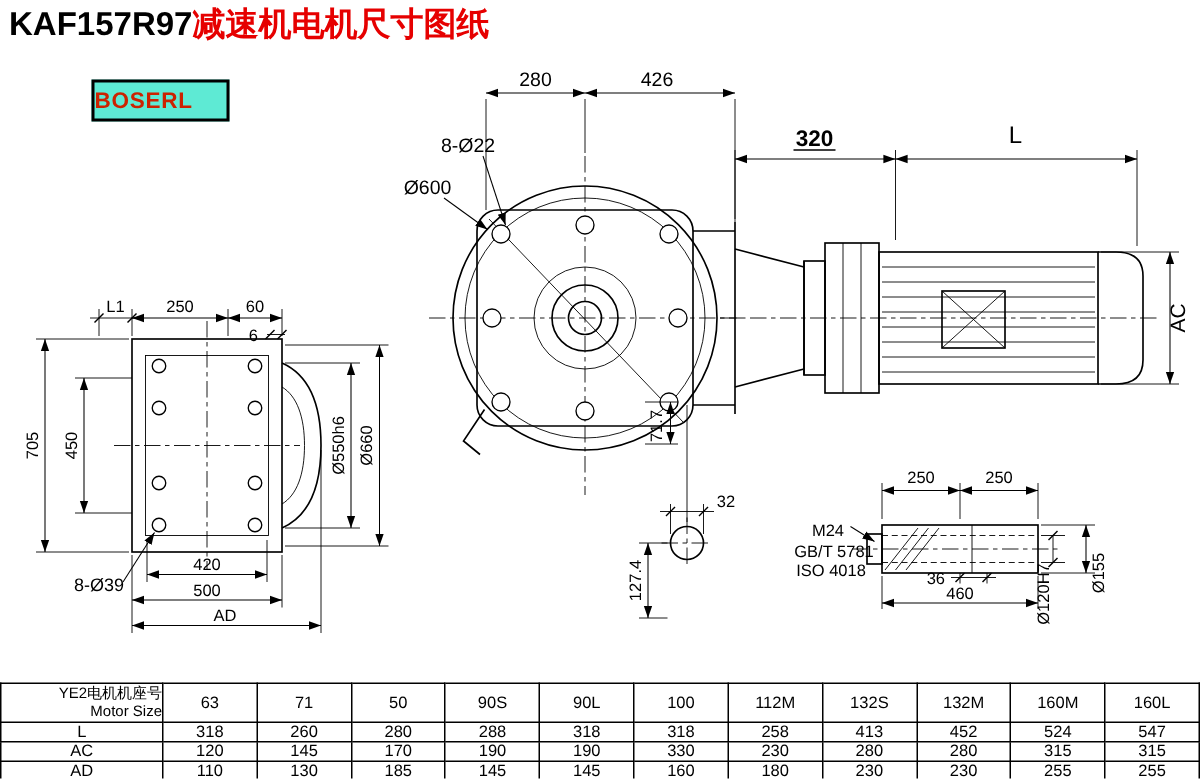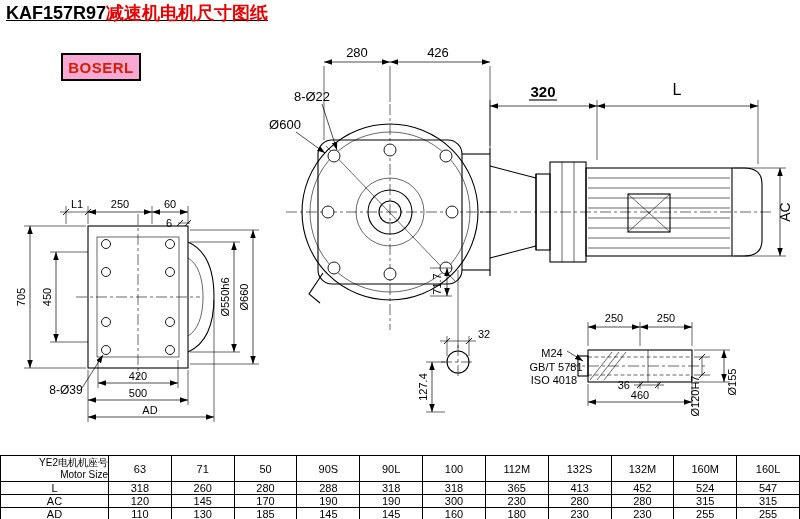--- a/index.html
+++ b/index.html
@@ -1,20 +1,20 @@
 <!DOCTYPE html>
 <html><head>
 <meta charset="utf-8">
 <style>
   * { margin:0; padding:0; box-sizing:border-box; }
   html,body { width:800px; height:519px; }
   body { position:relative; background:#fff; font-family:"Liberation Sans",sans-serif; overflow:hidden; }
-  .title { position:absolute; top:1px; left:6px; font-size:18px; font-weight:bold; color:#000; white-space:nowrap;text-decoration:underline; }
+  .title { position:absolute; top:1px; left:6px; font-size:22px; font-weight:bold; color:#000; white-space:nowrap; }
   .title .red { color:#e60000; }
-  .logo { position:absolute; left:61px; top:53px; width:80px; height:28px; border:2px solid #000; display:flex; align-items:center; justify-content:center; background:#f9a8d4; }
+  .logo { position:absolute; left:61px; top:53px; width:92px; height:28px; border:2px solid #000; display:flex; align-items:center; justify-content:flex-start; background:#5eead4; }
   .logo span { color:#cc2200; font-weight:bold; font-size:15px; letter-spacing:.5px; }
   svg.draw { position:absolute; left:0; top:0; }
   .ln  { stroke:#000; stroke-width:1.1; fill:none; }
   .tn  { stroke:#000; stroke-width:.6;  fill:none; }
   .hid { stroke:#000; stroke-width:.6;  fill:none; stroke-dasharray:4 2.5; }
   .cl  { stroke:#000; stroke-width:.6;  fill:none; stroke-dasharray:11 3 3 3; }
   .ext { stroke:#000; stroke-width:.6;  fill:none; }
   .tick{ stroke:#000; stroke-width:.9;  fill:none; }
   .dim { stroke:#000; stroke-width:.7;  fill:none; marker-start:url(#arr); marker-end:url(#arr); }
   .lead{ stroke:#000; stroke-width:.7;  fill:none; marker-end:url(#arr); }
@@ -303,34 +303,34 @@
     <th>160L</th>
   </tr>
   <tr>
     <td>L</td>
     <td>318</td>
     <td>260</td>
     <td>280</td>
     <td>288</td>
     <td>318</td>
     <td>318</td>
-    <td>365</td>
+    <td>258</td>
     <td>413</td>
     <td>452</td>
     <td>524</td>
     <td>547</td>
   </tr>
   <tr>
     <td>AC</td>
     <td>120</td>
     <td>145</td>
     <td>170</td>
     <td>190</td>
     <td>190</td>
-    <td>300</td>
+    <td>330</td>
     <td>230</td>
     <td>280</td>
     <td>280</td>
     <td>315</td>
     <td>315</td>
   </tr>
   <tr>
     <td>AD</td>
     <td>110</td>
     <td>130</td>

